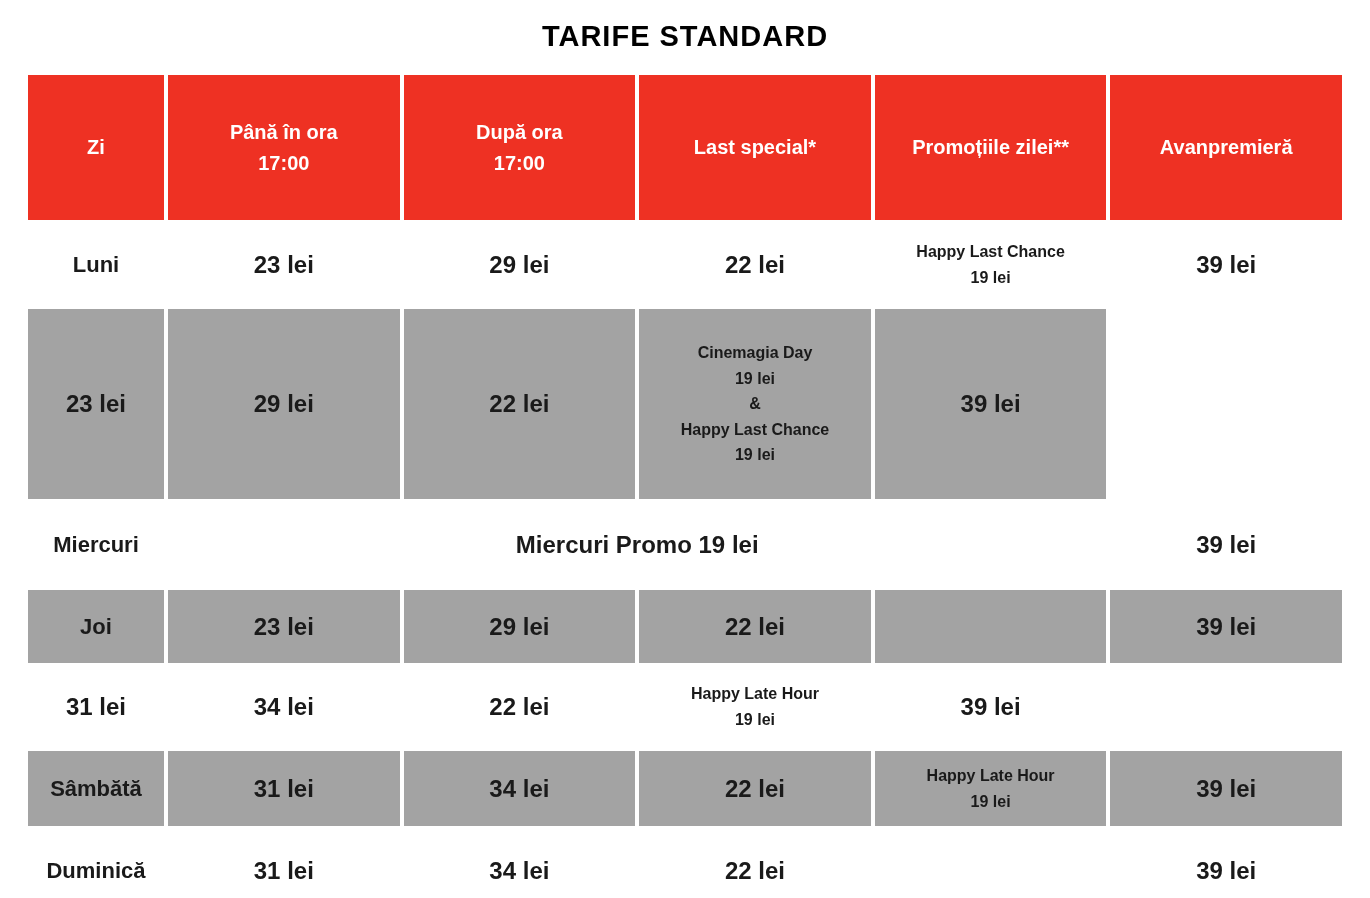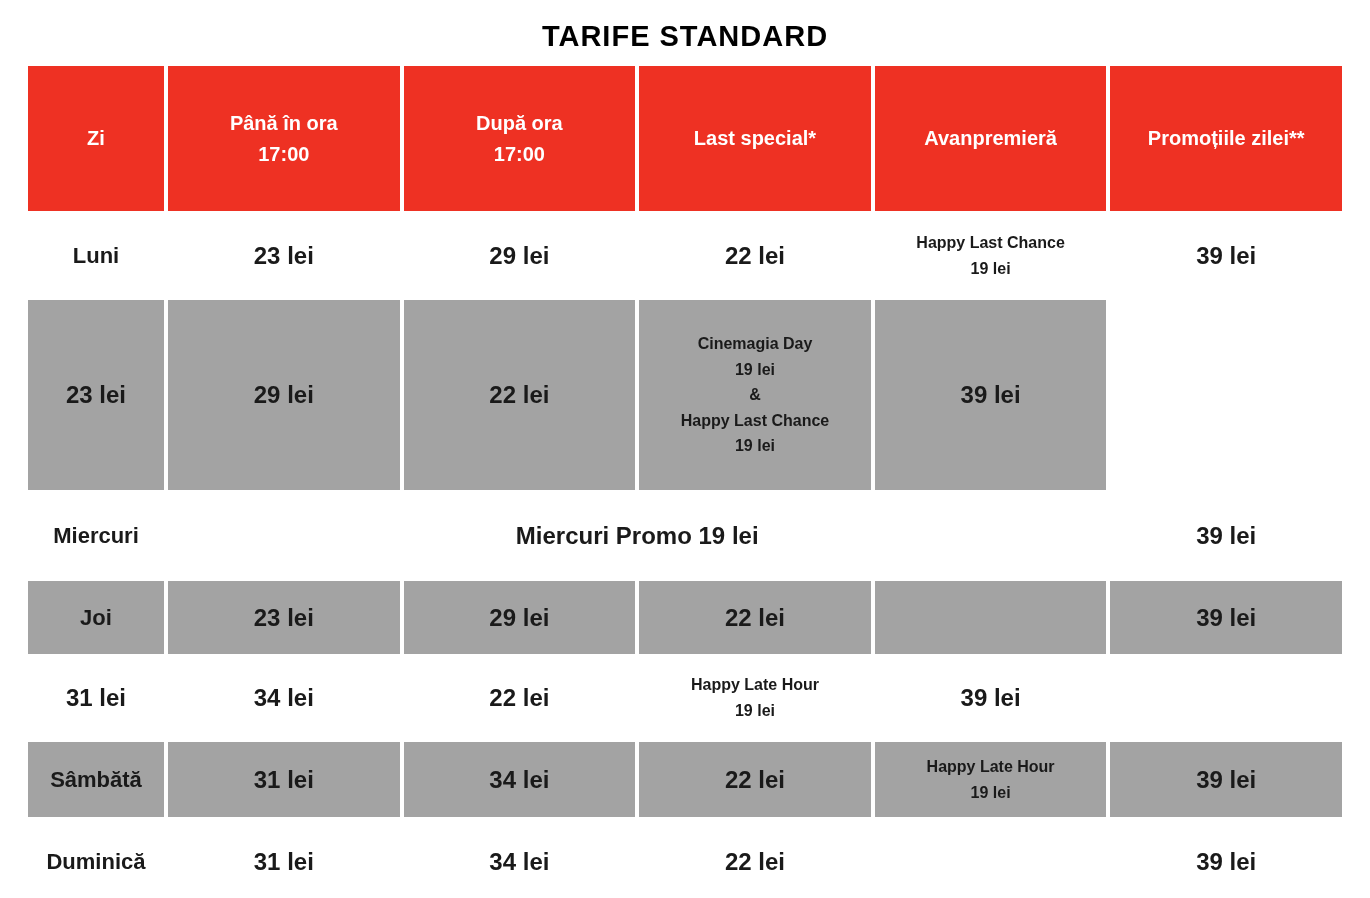--- a/index.html
+++ b/index.html
@@ -38,21 +38,21 @@
   .cell {
     display: flex;
     flex-direction: column;
     align-items: center;
     justify-content: center;
     text-align: center;
     white-space: pre-line;
     color: #1a1a1a;
   }
   
-  .t-row.header { height: 145px; }
+  .t-row.header { height: 145px; margin-top: 9px; }
   .t-row.header .cell {
     background: #ee3123;
     color: #ffffff;
     font-weight: bold;
     font-size: 20px;
     line-height: 1.55;
   }
   
   .t-row.gray .cell { background: #a3a3a3; }
   
@@ -78,22 +78,22 @@
 
   <div class="tariff-table">
 
     <div class="t-row header">
       <div class="cell">Zi</div>
       <div class="cell">Până în ora
 17:00</div>
       <div class="cell">După ora
 17:00</div>
       <div class="cell">Last special*</div>
+      <div class="cell">Promoțiile zilei**</div>
       <div class="cell">Avanpremieră</div>
-      <div class="cell">Promoțiile zilei**</div>
     </div>
 
     <div class="t-row r-luni">
       <div class="cell day-cell">Luni</div>
       <div class="cell price-cell">23 lei</div>
       <div class="cell price-cell">29 lei</div>
       <div class="cell price-cell">22 lei</div>
       <div class="cell promo-cell">Happy Last Chance
 19 lei</div>
       <div class="cell price-cell">39 lei</div>

